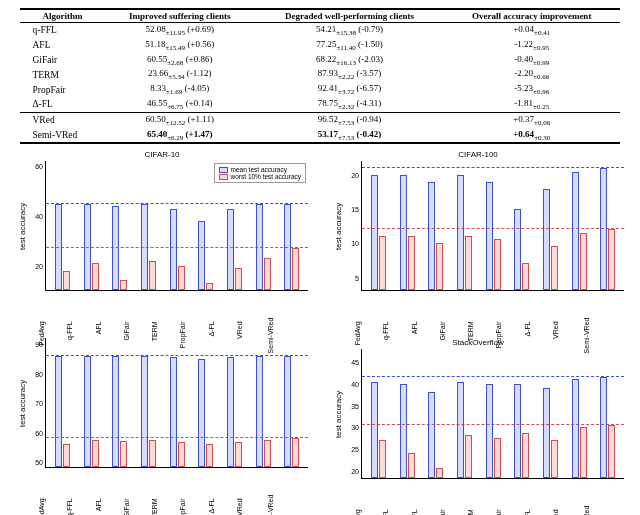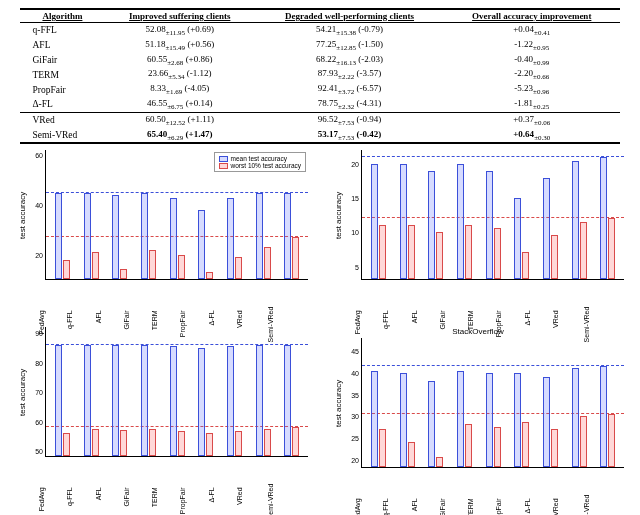--- a/index.html
+++ b/index.html
@@ -15,21 +15,21 @@
   table {
     border-collapse: collapse;
     width: 96%;
     margin: 0 auto 6px auto;
   }
   th, td {
     padding: 1px 4px;
     text-align: center;
     font-size: 9px;
   }
-  th { font-weight: bold; text-decoration: underline; }
+  th { font-weight: bold; }
   td.alg { text-align: left; padding-left: 12px; font-size: 9.5px; }
   .double-top { border-top: 2px solid #000; }
   .line-mid   { border-top: 1px solid #000; }
   .line-mid2  { border-top: 1px solid #000; }
   .double-bot { border-bottom: 2px solid #000; }
   .sub { font-size: 7px; vertical-align: sub; }
   .bold { font-weight: bold; }
 
   .charts-grid {
     display: grid;
@@ -142,21 +142,21 @@
   <tbody id="table-body">
       <tr class="line-mid">
         <td class="alg">q-FFL</td>
         <td><span class="">52.08</span><span class="sub">±11.95</span> <span class="">(+0.69)</span></td>
         <td><span class="">54.21</span><span class="sub">±15.38</span> <span class="">(-0.79)</span></td>
         <td><span class="">+0.04</span><span class="sub">±0.41</span></td>
       </tr>
       <tr>
         <td class="alg">AFL</td>
         <td><span class="">51.18</span><span class="sub">±15.49</span> <span class="">(+0.56)</span></td>
-        <td><span class="">77.25</span><span class="sub">±12.85</span> <span class="">(-1.50)</span></td>
+        <td><span class="">77.25</span><span class="sub">±11.40</span> <span class="">(-1.50)</span></td>
         <td><span class="">-1.22</span><span class="sub">±0.95</span></td>
       </tr>
       <tr>
         <td class="alg">GiFair</td>
         <td><span class="">60.55</span><span class="sub">±2.68</span> <span class="">(+0.86)</span></td>
         <td><span class="">68.22</span><span class="sub">±16.13</span> <span class="">(-2.03)</span></td>
         <td><span class="">-0.40</span><span class="sub">±0.99</span></td>
       </tr>
       <tr>
         <td class="alg">TERM</td>
@@ -186,20 +186,21 @@
         <td class="alg">Semi-VRed</td>
         <td><span class="bold">65.40</span><span class="sub">±6.29</span> <span class="bold">(+1.47)</span></td>
         <td><span class="bold">53.17</span><span class="sub">±7.53</span> <span class="bold">(-0.42)</span></td>
         <td><span class="bold">+0.64</span><span class="sub">±0.30</span></td>
       </tr>
     </tbody>
 </table>
 
 <div class="charts-grid" id="charts-grid">
     <div class="chart">
+    <div class="chart-title">CIFAR-10</div>
     <div class="plot">
       <div class="ylabel">test accuracy</div>
       <div style="position:relative;width:18px">
           <div style="position:absolute;right:2px;bottom:calc(19.230769230769234% - 4px);font-size:7px;font-family:Arial,sans-serif">20</div>
           <div style="position:absolute;right:2px;bottom:calc(57.692307692307686% - 4px);font-size:7px;font-family:Arial,sans-serif">40</div>
           <div style="position:absolute;right:2px;bottom:calc(96.15384615384616% - 4px);font-size:7px;font-family:Arial,sans-serif">60</div>
         </div>
       <div class="plotarea">
         <div class="legend">
       <div class="legend-row">
@@ -259,20 +260,21 @@
         <div class="xlabel">AFL</div>
         <div class="xlabel">GiFair</div>
         <div class="xlabel">TERM</div>
         <div class="xlabel">PropFair</div>
         <div class="xlabel">Δ-FL</div>
         <div class="xlabel">VRed</div>
         <div class="xlabel">Semi-VRed</div>
       </div>
   </div>
     <div class="chart">
+    <div class="chart-title">CIFAR-100</div>
     <div class="plot">
       <div class="ylabel">test accuracy</div>
       <div style="position:relative;width:18px">
           <div style="position:absolute;right:2px;bottom:calc(10.526315789473683% - 4px);font-size:7px;font-family:Arial,sans-serif">5</div>
           <div style="position:absolute;right:2px;bottom:calc(36.84210526315789% - 4px);font-size:7px;font-family:Arial,sans-serif">10</div>
           <div style="position:absolute;right:2px;bottom:calc(63.1578947368421% - 4px);font-size:7px;font-family:Arial,sans-serif">15</div>
           <div style="position:absolute;right:2px;bottom:calc(89.47368421052632% - 4px);font-size:7px;font-family:Arial,sans-serif">20</div>
         </div>
       <div class="plotarea">
 

